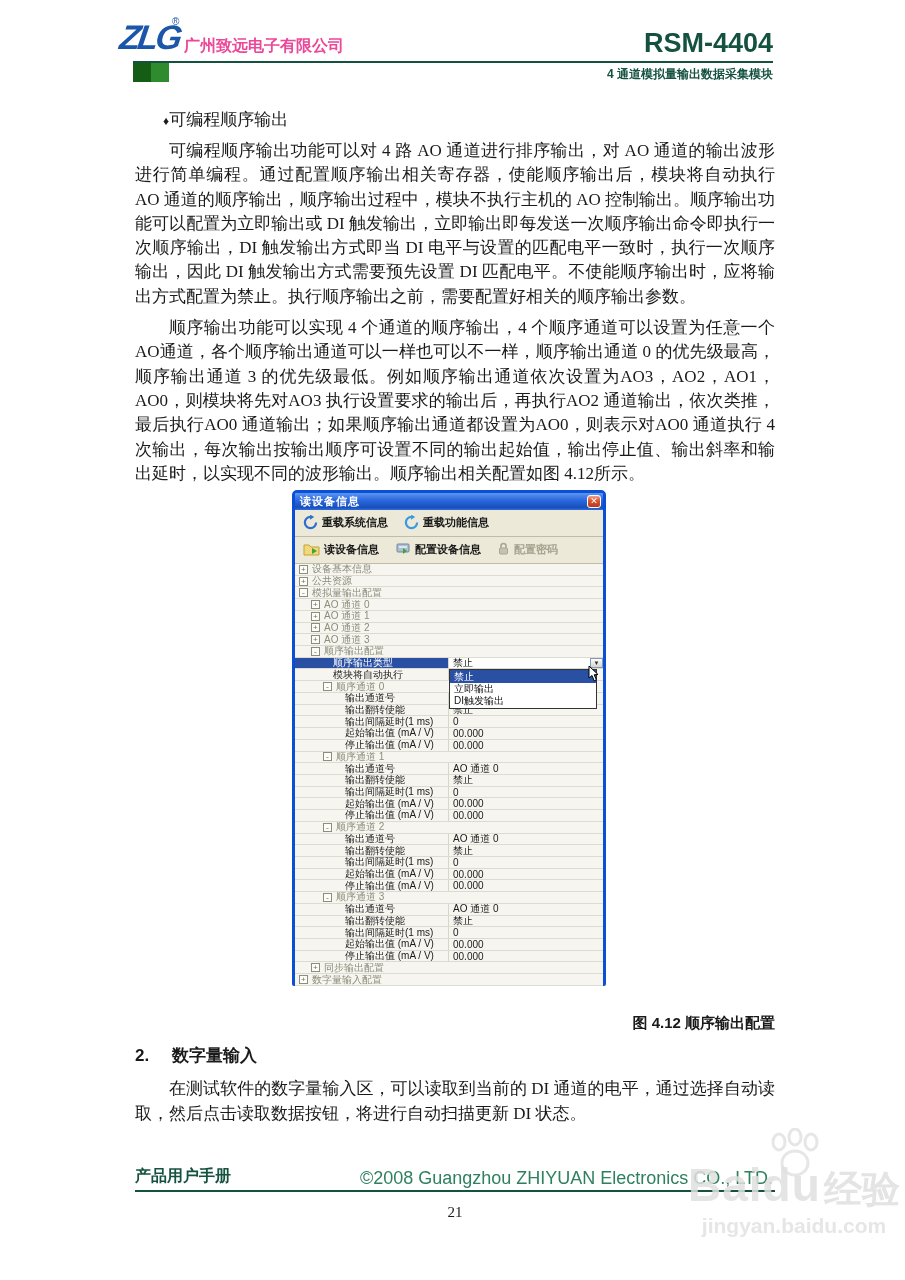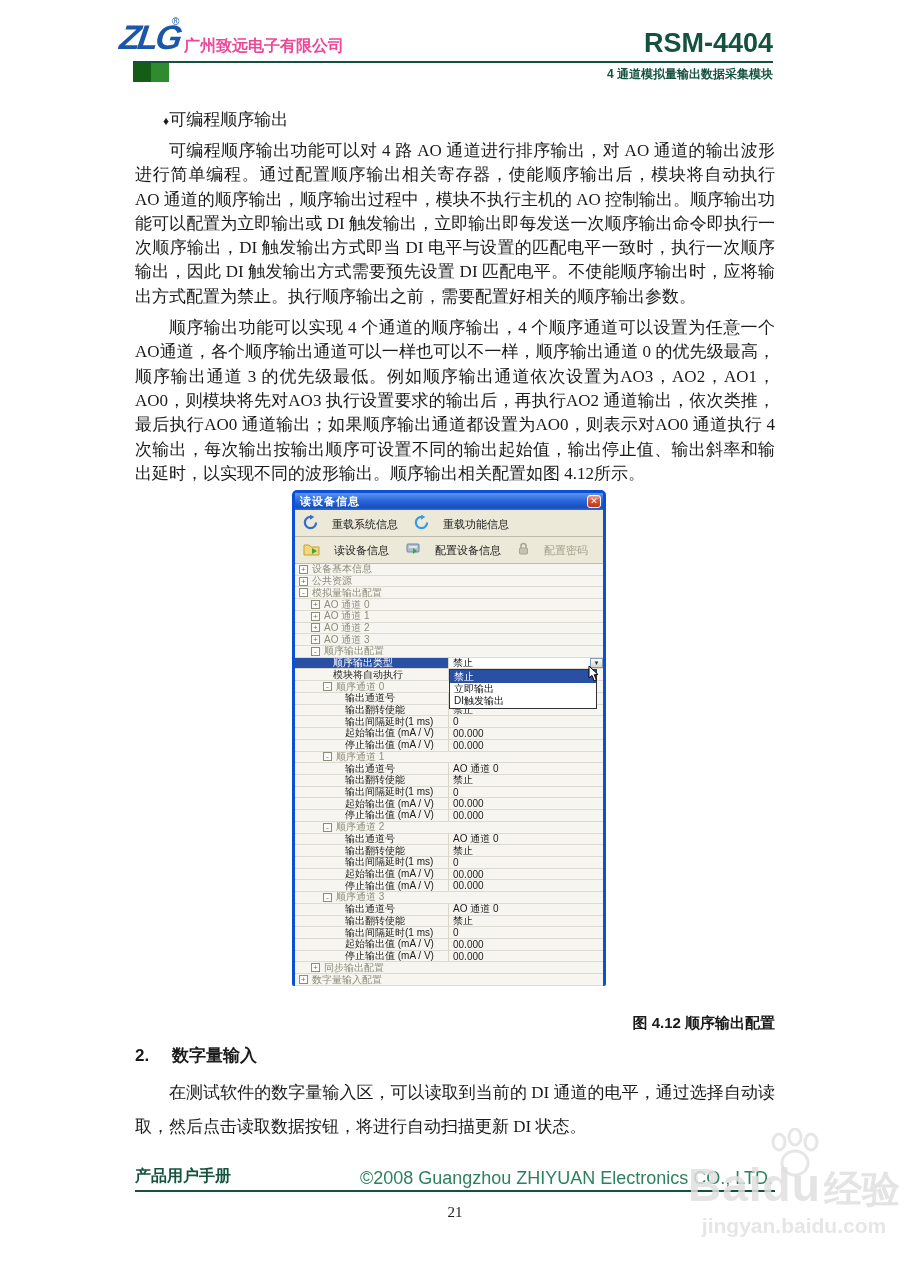--- a/index.html
+++ b/index.html
@@ -32,21 +32,21 @@
   .bullet-label { }
   .para { font-size:17px; line-height:24.3px; text-align:justify; text-indent:2em; }
   .para + .para { margin-top:7px; }
   
   .fig-caption { position:absolute; left:135px; top:1014px; width:640px; text-align:right;
           font-family:"Liberation Sans",sans-serif; font-weight:bold; font-size:15px; }
   .section-head { position:absolute; left:135px; top:1044px; width:640px;
           font-family:"Liberation Sans",sans-serif; font-weight:bold; font-size:17px; }
   .section-head .num { display:inline-block; width:37px; }
   .p3 { position:absolute; left:135px; top:1076px; width:640px;
-        font-size:17px; line-height:34px; text-align:justify; text-indent:2em; }
+        font-size:17px; line-height:25px; text-align:justify; text-indent:2em; }
   
   .footer-left { position:absolute; left:135px; top:1166px; font-family:"Liberation Sans",sans-serif;
           font-weight:bold; font-size:16px; color:#14523f; }
   .footer-copy { position:absolute; right:132px; top:1168px; font-family:"Liberation Sans",sans-serif;
           font-size:18px; color:#2e8060; }
   .footer-line { position:absolute; left:135px; width:640px; top:1190px; height:2px; background:#14523f; }
   .page-num { position:absolute; left:135px; top:1204px; width:640px; text-align:center; font-size:15px; }
   
   .watermark { position:absolute; left:688px; top:1132px; width:212px; height:110px;
           pointer-events:none; font-family:"Liberation Sans",sans-serif; color:#e0e0e0; z-index:9; }
@@ -61,21 +61,21 @@
             font-family:"Liberation Sans","DejaVu Sans",sans-serif; --row-h:11.72px; }
   .title-bar { height:17px; display:flex; align-items:center; padding:0 2px 0 5px;
             background:linear-gradient(180deg,#5a95f2 0%,#2a66dd 45%,#1850bb 85%,#2e6ee0 100%);
             border-radius:2px 2px 0 0; }
   .title-text { flex:1; color:#fff; font-size:11px; font-weight:bold; letter-spacing:1px; }
   .close-btn { width:14px; height:13px; border:1px solid #fff; border-radius:3px;
             background:linear-gradient(180deg,#f2a38c,#d9532f 45%,#b8391c);
             color:#fff; font-size:9px; line-height:11px; text-align:center; font-weight:bold; }
   .toolbar { display:flex; align-items:center; gap:16px; height:27px; padding:0 8px;
             background:#ece9d8; border-bottom:1px solid #c0bcab; }
-  .tb-btn { display:flex; align-items:flex-end; gap:14px; font-size:11px; font-weight:normal; color:#1a1a1a; }
+  .tb-btn { display:flex; align-items:flex-start; gap:4px; font-size:11px; font-weight:bold; color:#1a1a1a; }
   .tb-btn.disabled { color:#a6a28f; }
   .grid { position:relative; height:calc(var(--row-h) * 36); background:#f6f5ef; overflow:hidden; font-size:10px; }
   .grow { display:flex; align-items:center; height:var(--row-h); border-bottom:1px solid rgba(160,155,140,.30); }
   .grow.cat { color:#8d8d7c; }
   .exp-box { flex:0 0 auto; width:9px; height:9px; border:1px solid #8d8d7c; background:#fdfdfa;
              font-size:8px; line-height:7px; text-align:center; color:#6e6e5e; margin-right:4px;
              font-family:"Liberation Mono",monospace; }
   .cat-label { white-space:nowrap; overflow:hidden; }
   .plabel { width:50%; height:100%; display:flex; align-items:center; border-right:1px solid #d9d6c9;
             white-space:nowrap; overflow:hidden; }

